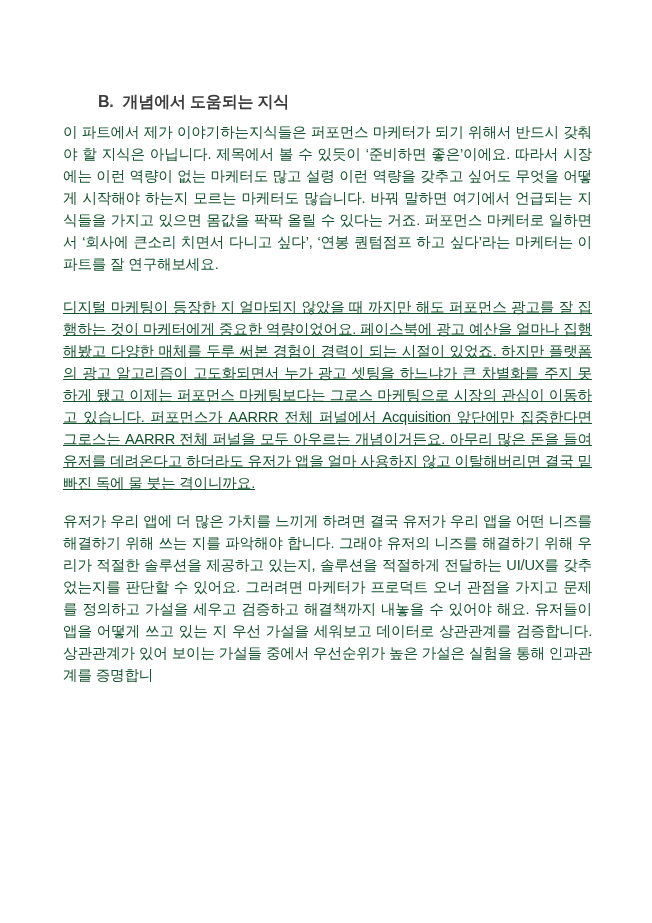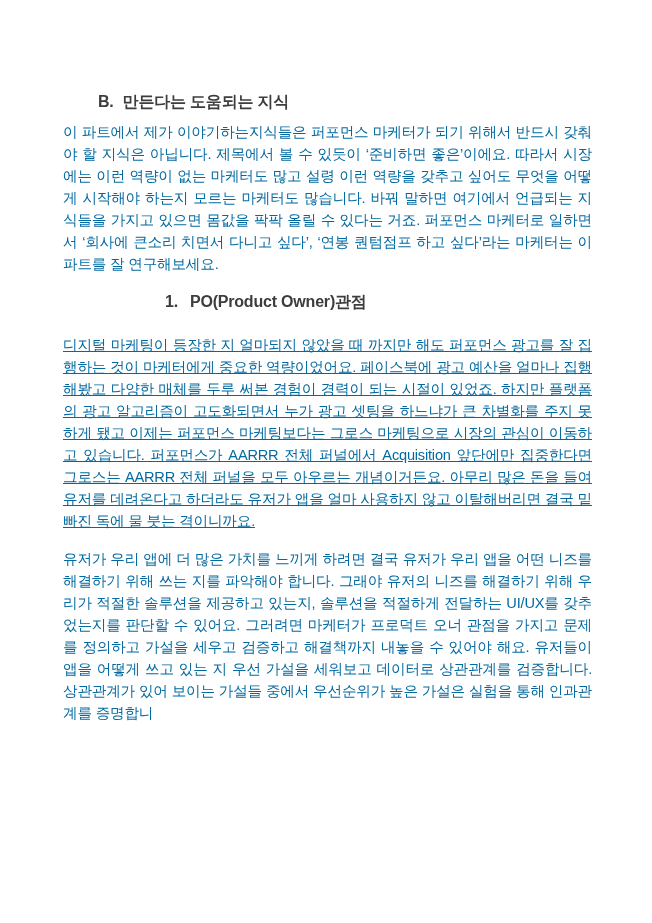--- a/index.html
+++ b/index.html
@@ -41,43 +41,40 @@
     letter-spacing: -0.2px;
   }
   .subsection-heading .num {
     display: inline-block;
     margin-right: 12px;
   }
   .body-par {
     margin: 0;
     font-size: 14.6px;
     line-height: 22px;
-    color: #0369a1;
+    color: #14532d;
     text-align: justify;
     letter-spacing: -0.2px;
     word-break: normal;
   }
   .par-intro  { margin-top: 8px; }
   .par-first  { margin-top: 5px; }
   .par-mid    { margin-top: 21px; text-decoration: underline; }
   .par-last   { margin-top: 16px; }
 </style>
 </head>
 <body>
 
 <div class="page">
 
   <h2 class="section-heading">
-    <span class="num">B.</span><span>만든다는 도움되는 지식</span>
+    <span class="num">B.</span><span>개념에서 도움되는 지식</span>
   </h2>
 
   <p class="body-par par-intro">이 파트에서 제가 이야기하는지식들은 퍼포먼스 마케터가 되기 위해서 반드시 갖춰야 할 지식은 아닙니다. 제목에서 볼 수 있듯이 ‘준비하면 좋은’이에요. 따라서 시장에는 이런 역량이 없는 마케터도 많고 설령 이런 역량을 갖추고 싶어도 무엇을 어떻게 시작해야 하는지 모르는 마케터도 많습니다. 바꿔 말하면 여기에서 언급되는 지식들을 가지고 있으면 몸값을 팍팍 올릴 수 있다는 거죠. 퍼포먼스 마케터로 일하면서 ‘회사에 큰소리 치면서 다니고 싶다’, ‘연봉 퀀텀점프 하고 싶다’라는 마케터는 이 파트를 잘 연구해보세요.</p>
 
-  <h3 class="subsection-heading">
-    <span class="num">1.</span><span>PO(Product Owner)관점</span>
-  </h3>
 
 
   <p class="body-par par-mid">디지털 마케팅이 등장한 지 얼마되지 않았을 때 까지만 해도 퍼포먼스 광고를 잘 집행하는 것이 마케터에게 중요한 역량이었어요. 페이스북에 광고 예산을 얼마나 집행해봤고 다양한 매체를 두루 써본 경험이 경력이 되는 시절이 있었죠. 하지만 플랫폼의 광고 알고리즘이 고도화되면서 누가 광고 셋팅을 하느냐가 큰 차별화를 주지 못하게 됐고 이제는 퍼포먼스 마케팅보다는 그로스 마케팅으로 시장의 관심이 이동하고 있습니다. 퍼포먼스가 AARRR 전체 퍼널에서 Acquisition 앞단에만 집중한다면 그로스는 AARRR 전체 퍼널을 모두 아우르는 개념이거든요. 아무리 많은 돈을 들여 유저를 데려온다고 하더라도 유저가 앱을 얼마 사용하지 않고 이탈해버리면 결국 밑빠진 독에 물 붓는 격이니까요.</p>
 
   <p class="body-par par-last">유저가 우리 앱에 더 많은 가치를 느끼게 하려면 결국 유저가 우리 앱을 어떤 니즈를 해결하기 위해 쓰는 지를 파악해야 합니다. 그래야 유저의 니즈를 해결하기 위해 우리가 적절한 솔루션을 제공하고 있는지, 솔루션을 적절하게 전달하는 UI/UX를 갖추었는지를 판단할 수 있어요. 그러려면 마케터가 프로덕트 오너 관점을 가지고 문제를 정의하고 가설을 세우고 검증하고 해결책까지 내놓을 수 있어야 해요. 유저들이 앱을 어떻게 쓰고 있는 지 우선 가설을 세워보고 데이터로 상관관계를 검증합니다. 상관관계가 있어 보이는 가설들 중에서 우선순위가 높은 가설은 실험을 통해 인과관계를 증명합니</p>
 
 </div>
 
 </body></html>

